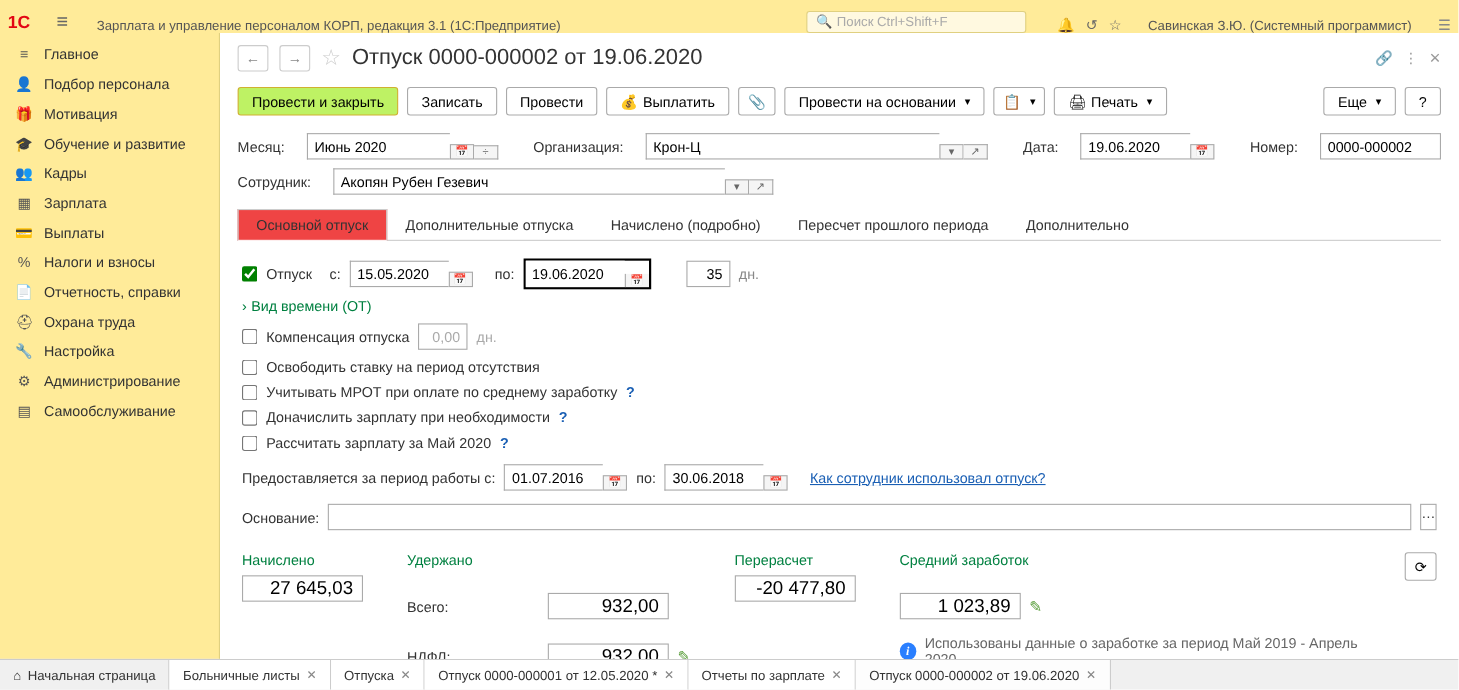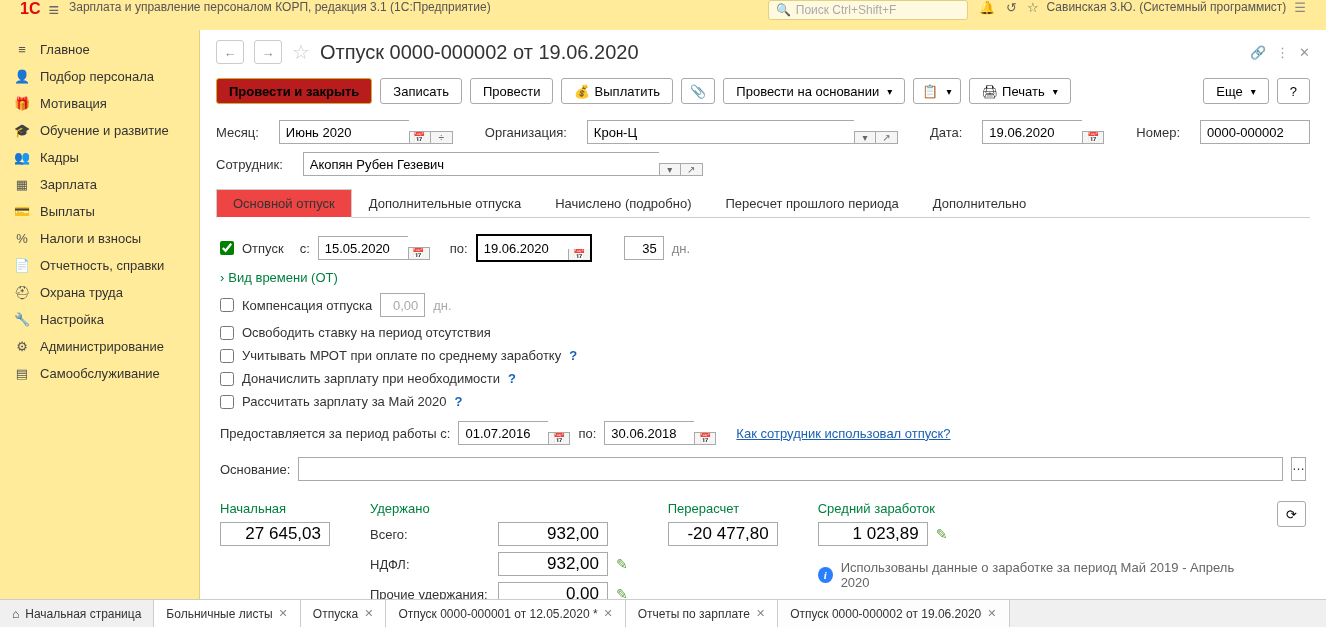--- a/index.html
+++ b/index.html
@@ -1,18 +1,18 @@
 <!DOCTYPE html>
 <html><head>
 <meta charset="utf-8">
 <style>
   * { box-sizing: border-box; margin: 0; padding: 0; font-family: Arial, sans-serif; }
   body { font-size: 13px; color: #333; background: #fff; overflow: hidden; width: 1326px; height: 627px; position: relative; }
   
-  .topbar { background: #ffeb99; height: 30px; display: flex; align-items: flex-start; padding: 0 20px; }
+  .topbar { background: #ffeb99; height: 30px; display: flex; align-items: flex-end; padding: 0 7px; gap: 16px; }
   .logo1c { color: #e30613; font-weight: bold; font-size: 16px; margin-right: 8px; }
   .hamburger { font-size: 18px; color: #666; margin-right: 10px; cursor: pointer; }
   .top-title { color: #555; font-size: 12px; flex: 1; }
   .search-box { background: #fff9e0; border: 1px solid #e0d080; border-radius: 3px; padding: 2px 8px; width: 200px; font-size: 12px; color: #888; display: flex; align-items: center; gap: 4px; }
   .top-icons { display: flex; align-items: center; gap: 10px; margin-left: 12px; color: #666; }
   .top-icons span { cursor: pointer; }
   .user-badge { font-size: 12px; color: #555; margin-left: 8px; }
   
   .main-layout { display: flex; height: calc(100% - 30px - 28px); }
   .sidebar { width: 200px; background: #ffeb99; border-right: 1px solid #e0d080; padding: 6px 0; }
@@ -21,21 +21,21 @@
   
   .content { flex: 1; background: #fff; overflow-y: auto; position: relative; }
   .doc-header { display: flex; align-items: center; padding: 10px 16px; gap: 10px; }
   .nav-btn { border: 1px solid #ccc; background: #fff; width: 28px; height: 24px; display: flex; align-items: center; justify-content: center; cursor: pointer; color: #888; border-radius: 3px;}
   .star { color: #ccc; font-size: 20px; cursor: pointer; }
   .doc-title { font-size: 20px; color: #333; }
   .doc-header-right { margin-left: auto; display: flex; gap: 10px; color: #999; }
   
   .toolbar { display: flex; align-items: center; gap: 8px; padding: 4px 16px 12px; flex-wrap: wrap; }
   .btn { border: 1px solid #aaa; background: #fff; padding: 4px 12px; border-radius: 3px; cursor: pointer; font-size: 13px; display: inline-flex; align-items: center; gap: 4px; height: 26px; }
-  .btn-yellow { background: #b91c1c; border-color: #d0b030; font-weight: bold; }
+  .btn-yellow { background: #bef264; border-color: #d0b030; font-weight: normal; }
   .btn-icon { padding: 4px 8px; }
   .dropdown-arrow::after { content: "▾"; margin-left: 4px; font-size: 10px; }
   
   .form-row { display: flex; align-items: center; gap: 20px; padding: 4px 16px; }
   .label { font-size: 13px; color: #333; }
   .input { border: 1px solid #aaa; padding: 3px 6px; font-size: 13px; height: 24px; background: #fff; }
   .input-group { display: flex; align-items: flex-end; }
   .input-group .input { border-right: none; }
   .input-group .ig-btn { border: 1px solid #aaa; background: #f5f5f5; width: 22px; display: flex; align-items: center; justify-content: center; cursor: pointer; font-size: 10px; color: #666; }
   .input-group .ig-btn + .ig-btn { border-left: none; }
@@ -47,21 +47,21 @@
   .tab-content { padding: 12px 20px; }
   .check-row { display: flex; align-items: center; gap: 8px; padding: 4px 0; }
   .chk { width: 14px; height: 14px; accent-color: green;}
   .link-green { color: #008040; cursor: pointer; display: inline-flex; align-items: center; gap: 4px; }
   .link-blue { color: #1a5fb4; text-decoration: underline; cursor: pointer; }
   .help-q { color: #1a5fb4; cursor: pointer; font-weight: bold; }
   
   .summary-row { display: flex; gap: 40px; padding: 4px 20px; }
   .sum-col { display: flex; flex-direction: column; gap: 6px; }
   .sum-label { color: #008040; font-size: 13px; }
-  .sum-line { display: flex; align-items: center; gap: 8px; }
+  .sum-line { display: flex; align-items: center; gap: 8px; margin-top: 16px; }
   .num-input { border: 1px solid #aaa; padding: 3px 8px; font-size: 17px; text-align: right; width: 110px; height: 24px; }
   .pencil { color: #5a9e3c; cursor: pointer; font-size: 14px; }
   .info-icon { width: 16px; height: 16px; background: #2a7fff; color: #fff; border-radius: 50%; display: inline-flex; align-items: center; justify-content: center; font-size: 11px; font-style: italic; font-weight: bold; font-family: serif; }
   .info-text { color: #666; font-size: 13px; max-width: 400px; }
   
   .bottom-tabs { position: absolute; bottom: 0; left: 0; right: 0; height: 28px; background: #f0f0f0; border-top: 1px solid #ccc; display: flex; align-items: stretch; }
   .btab { display: flex; align-items: center; gap: 6px; padding: 0 12px; border-right: 1px solid #ccc; font-size: 12px; cursor: pointer; background: #fff; }
   .btab.home { background: #f0f0f0; }
   .btab.active { background: #fdfdfd; }
   .btab .close { color: #888; font-size: 11px; }
@@ -290,21 +290,21 @@
 
       <div class="check-row" style="margin-top:4px">
         <span>Основание:</span>
         <input class="input" style="flex: 1 1 0%;">
         <div class="ig-btn" style="border:1px solid #aaa;height:24px">…</div>
       </div>
     </div>
 
     <div class="summary-row">
       <div class="sum-col">
-        <span class="sum-label">Начальная</span>
+        <span class="sum-label">Начислено</span>
         <input class="num-input" value="27 645,03" style="">
       </div>
       <div class="sum-col">
         <span class="sum-label">Удержано</span>
         <div class="sum-line">
             <span style="width:120px">Всего:</span>
             <input class="num-input" value="932,00" style="">
           </div>
         <div class="sum-line">
             <span style="width:120px">НДФЛ:</span>

